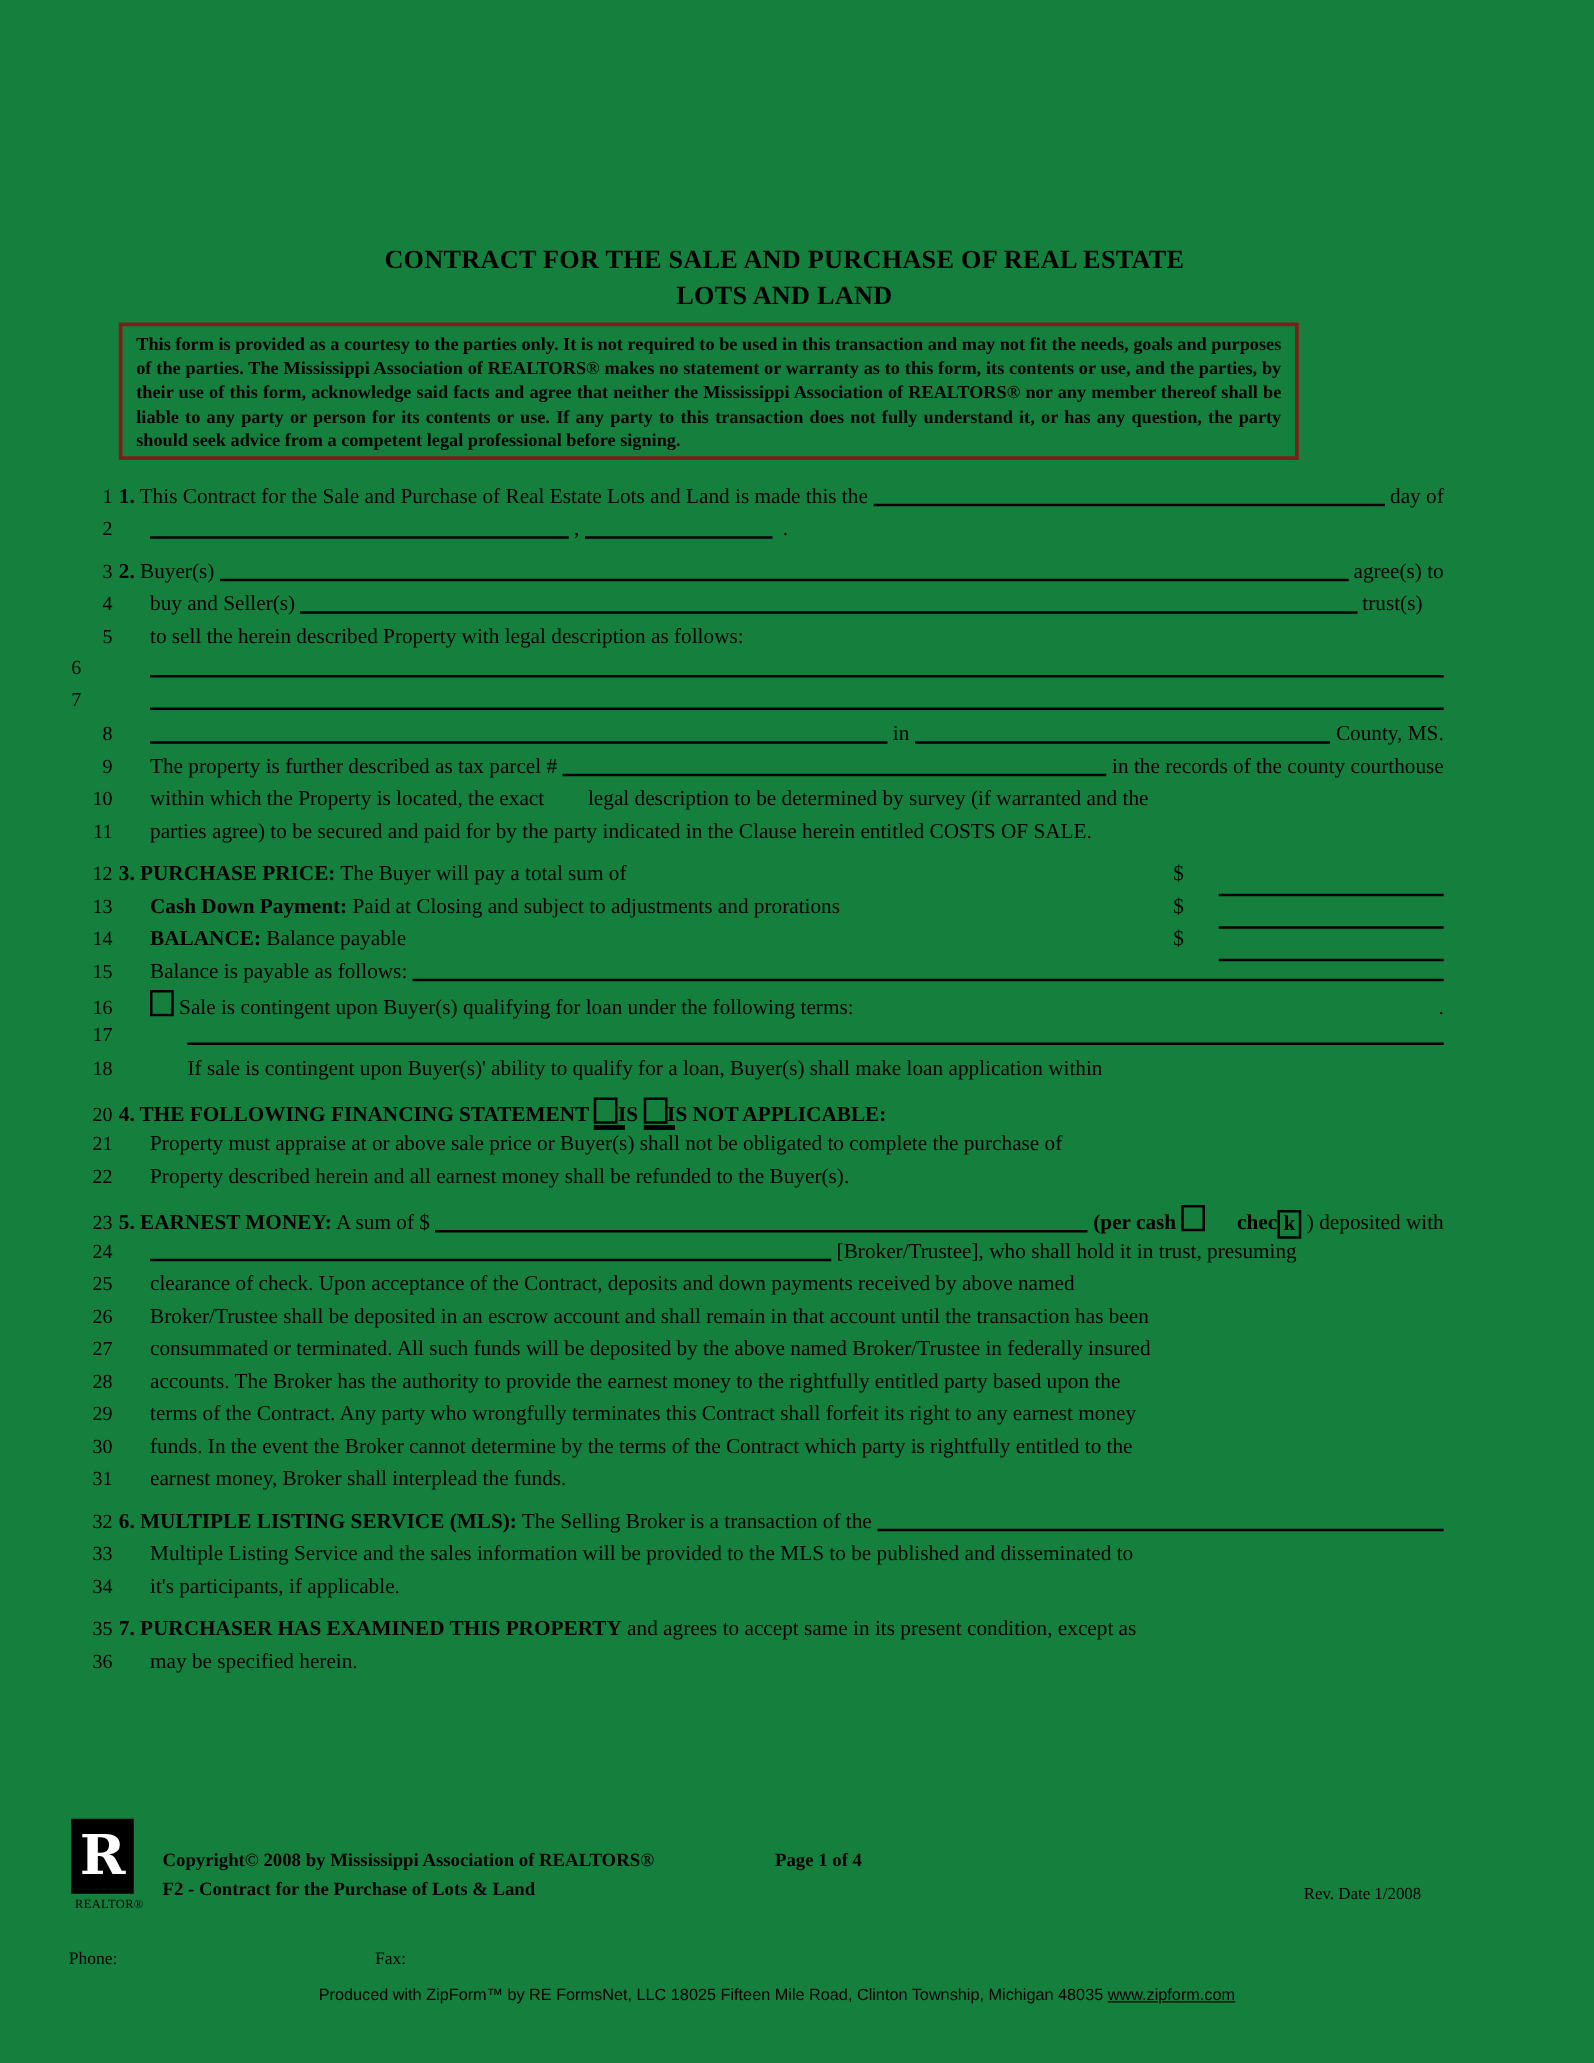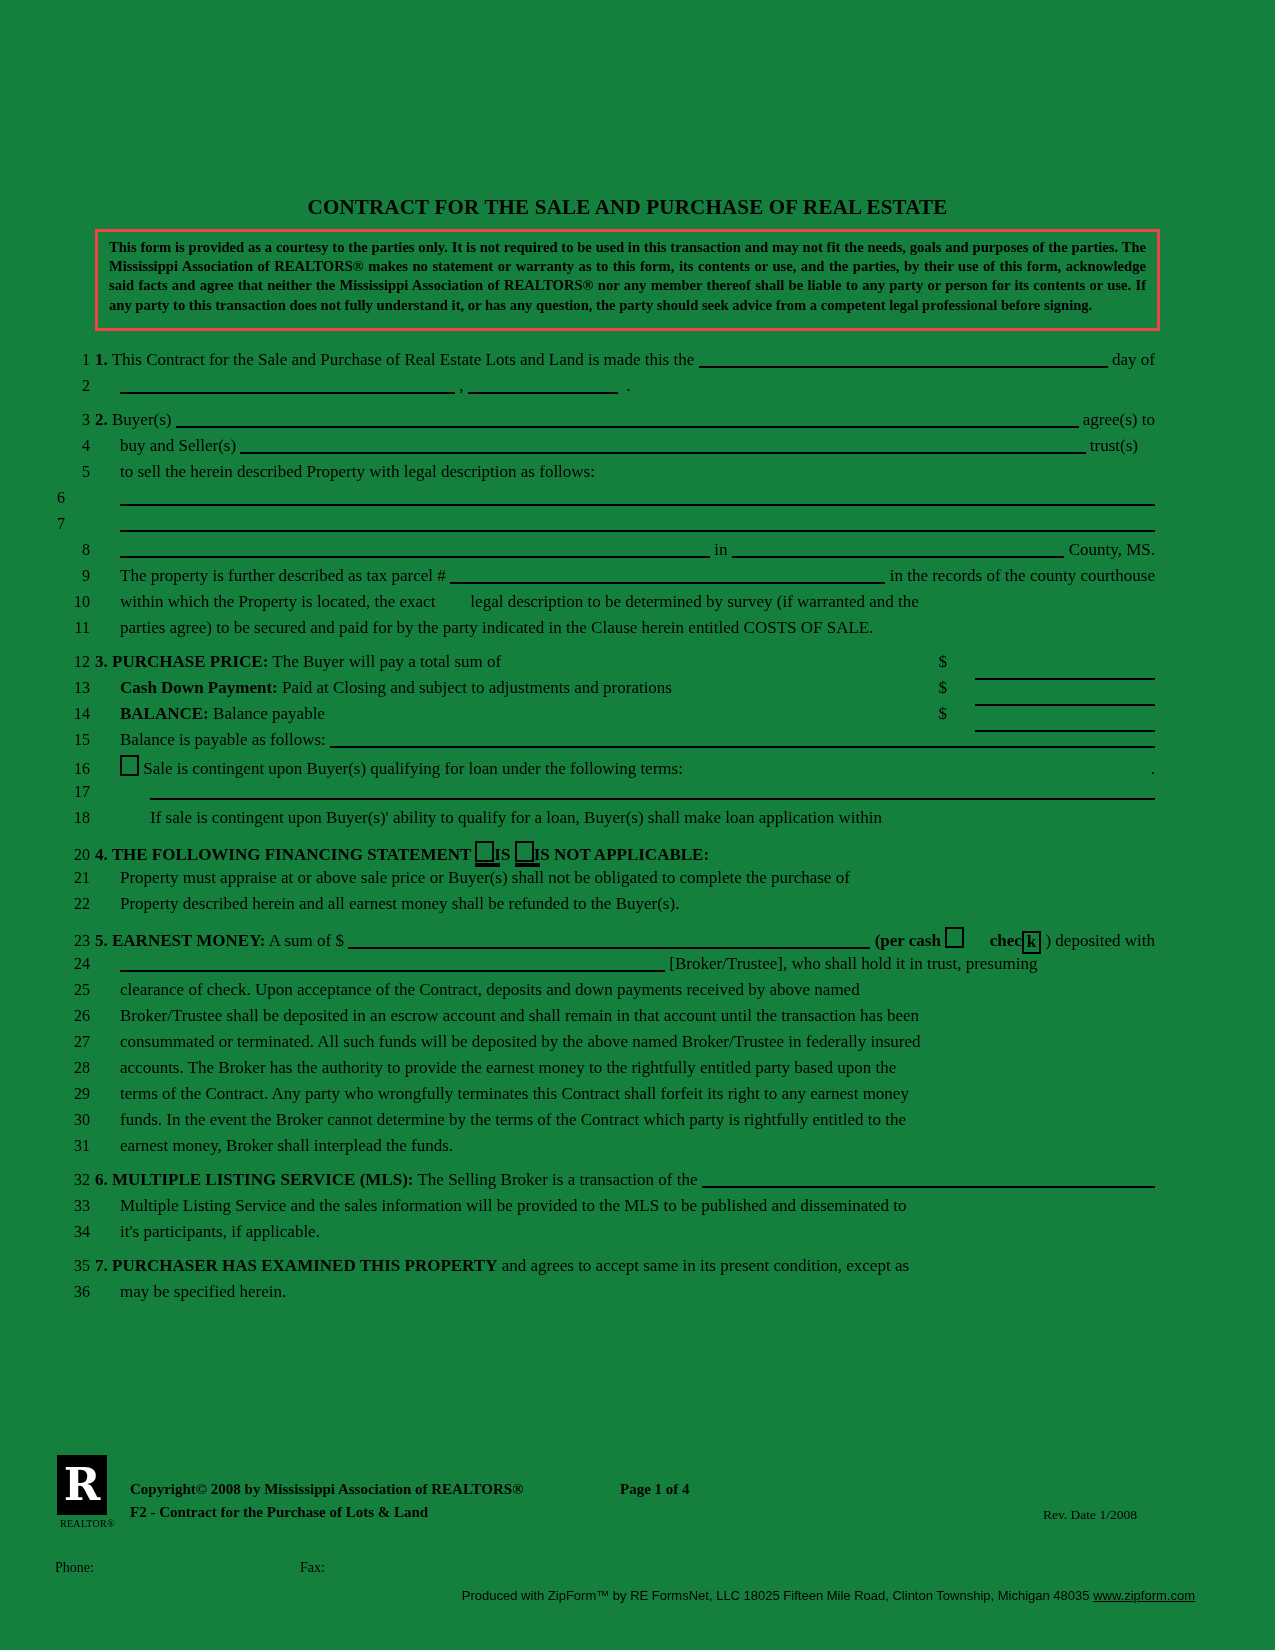--- a/index.html
+++ b/index.html
@@ -12,22 +12,22 @@
     font-family:"Liberation Serif","DejaVu Serif",serif;
     box-sizing:border-box;
     padding-top:193px;
     overflow:hidden;
   }
   
   .title-block{width:1065px;margin:0 0 0 95px;text-align:center;}
   .title-line{font-weight:700;font-size:21px;line-height:29px;letter-spacing:.2px;}
   
   .disclaimer{
-    box-sizing:border-box;width:1065px;margin:7px 0 0 95px;
-    border:3px solid #ef4444;padding:6px 11px 13px 11px;
+    box-sizing:border-box;width:944px;margin:7px 0 0 95px;
+    border:3px solid #7f1d1d;padding:6px 11px 2px 11px;
     font-weight:700;font-size:14.6px;line-height:19.2px;text-align:justify;
   }
   
   .form-lines{margin-top:16px;}
   .fline{display:flex;align-items:baseline;height:26px;line-height:26px;
          font-size:17px;padding-right:120px;}
   .fline.gap{margin-top:8px;}
   .lnum{width:90px;text-align:right;font-size:16px;flex-shrink:0;}
   .lnum.left{text-align:left;box-sizing:border-box;padding-left:57px;}
   .lcontent{flex:1;display:flex;align-items:baseline;margin-left:30px;min-width:0;}
@@ -50,31 +50,32 @@
   .logo-box{left:57px;top:1455px;width:50px;height:60px;background:#000;color:#fff;
         display:flex;align-items:center;justify-content:center;
         font-family:"DejaVu Serif",serif;font-weight:700;font-size:44px;line-height:1;}
   .logo-caption{left:49px;top:1518px;width:66px;text-align:right;font-size:10px;letter-spacing:.3px;}
   .f-copyright{left:130px;top:1481px;font-weight:700;font-size:15px;}
   .f-page{left:620px;top:1481px;font-weight:700;font-size:15px;}
   .f-form{left:130px;top:1504px;font-weight:700;font-size:15px;}
   .f-rev{left:1043px;top:1507px;font-size:13.5px;}
   .f-phone{left:55px;top:1560px;font-size:14px;}
   .f-fax{left:300px;top:1560px;font-size:14px;}
-  .f-produced{left:0;top:1588px;width:1195px;text-align:right;
-        font-family:"Liberation Sans","DejaVu Sans",sans-serif;font-size:13px;}
+  .f-produced{left:0;top:1588px;width:1195px;text-align:center;
+        font-family:"Liberation Sans","DejaVu Sans",sans-serif;font-size:13px;padding-left:24px;}
   .f-produced .link{text-decoration:underline;}
 </style>
 </head>
 <body>
 
 <div class="doc">
 
   <div class="title-block">
     <div class="title-line">CONTRACT FOR THE SALE AND PURCHASE OF REAL ESTATE</div>
+    <div class="title-line">LOTS AND LAND</div>
   </div>
 
   <div class="disclaimer">This form is provided as a courtesy to the parties only. It is not required to be used in this transaction and may not fit the needs, goals and purposes of the parties. The Mississippi Association of REALTORS® makes no statement or warranty as to this form, its contents or use, and the parties, by their use of this form, acknowledge said facts and agree that neither the Mississippi Association of REALTORS® nor any member thereof shall be liable to any party or person for its contents or use. If any party to this transaction does not fully understand it, or has any question, the party should seek advice from a competent legal professional before signing.</div>
 
   <div class="form-lines">
       <div class="fline">
         <span class="lnum">1</span>
         <span class="lcontent outdent">
           <span class="seg-bold">1.</span>
           <span class="seg-text"> This Contract for the Sale and Purchase of Real Estate Lots and Land is made this the </span>

